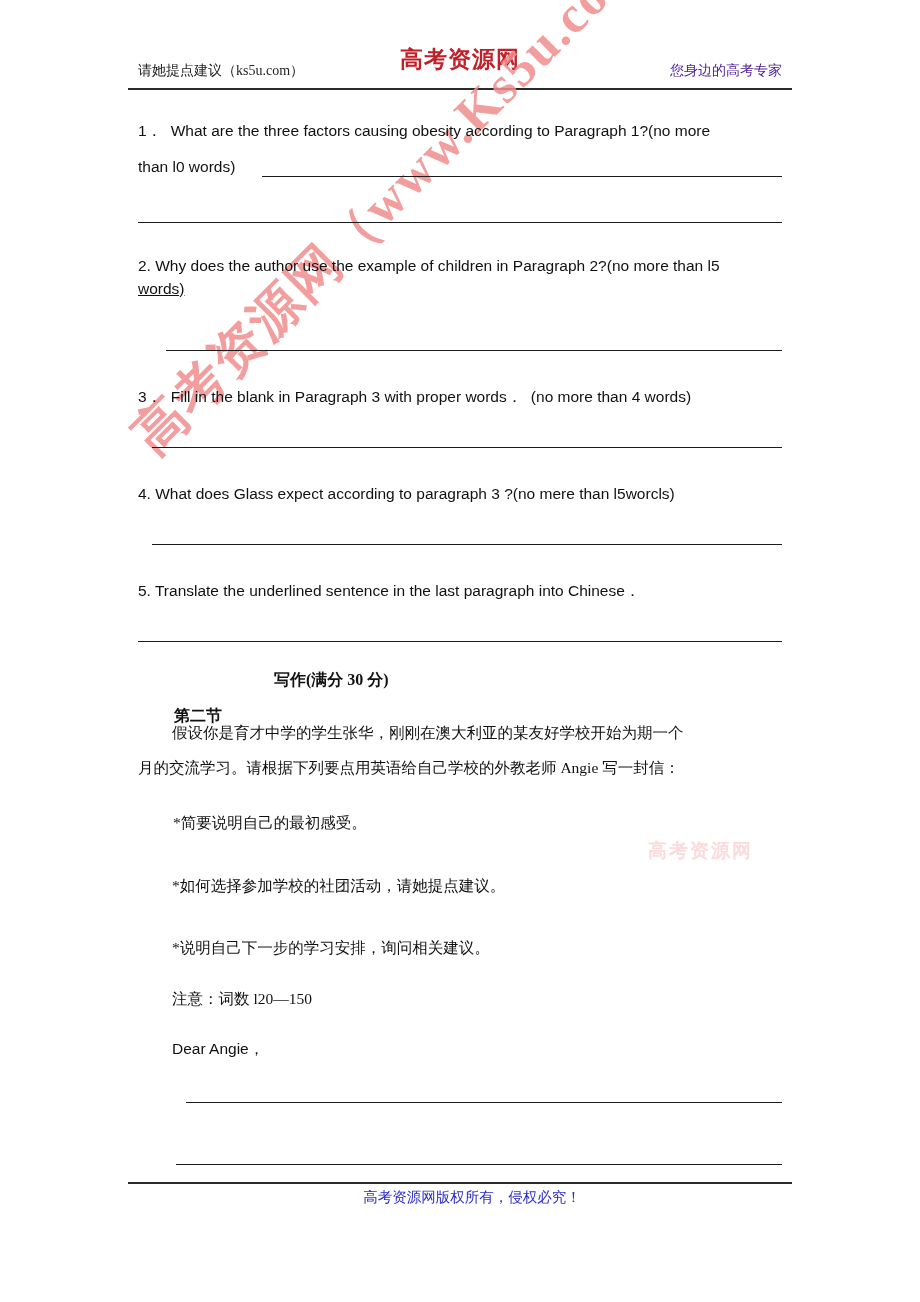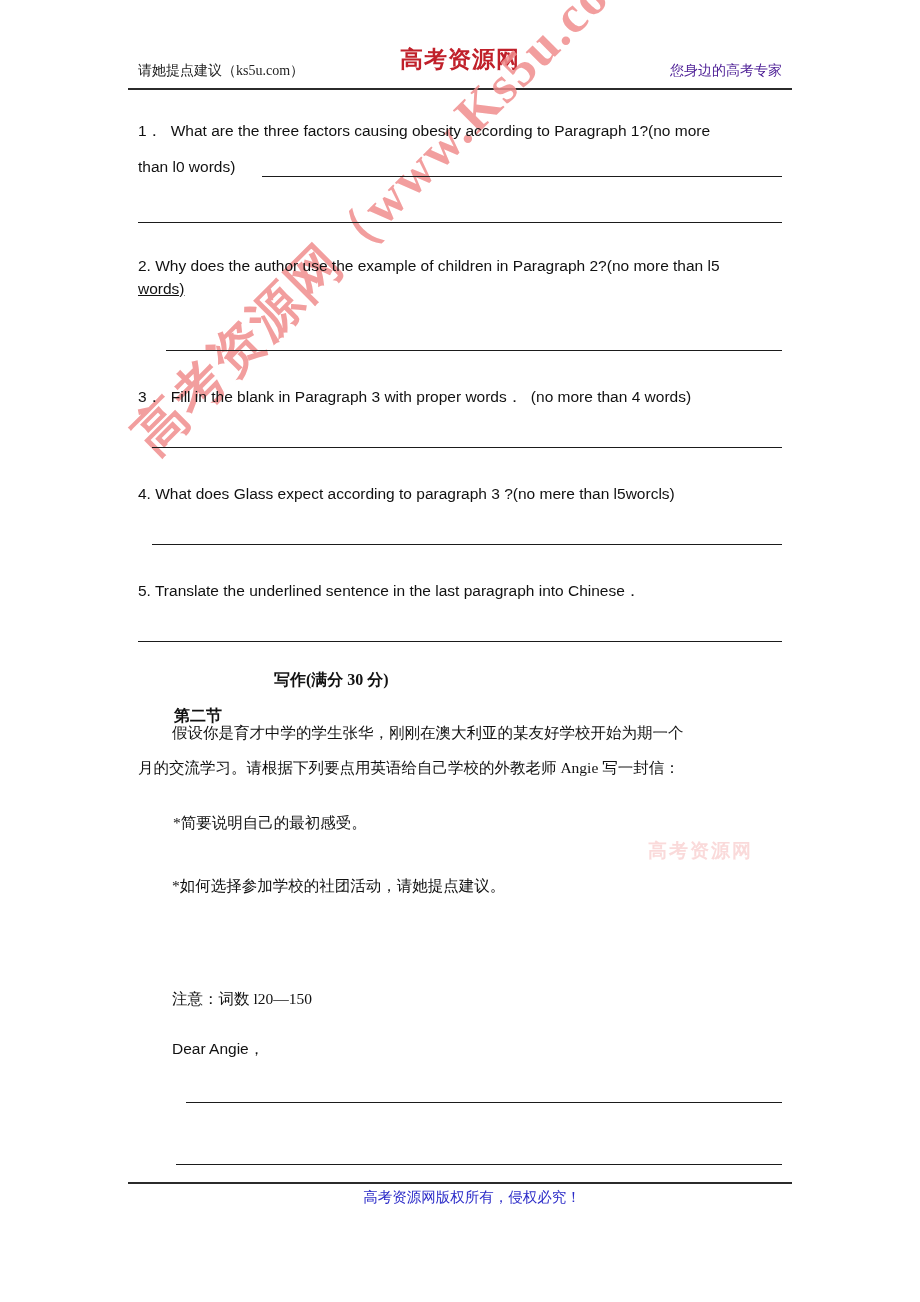--- a/index.html
+++ b/index.html
@@ -191,20 +191,21 @@
     <div class="ansline" style="left:138px; top:641px; width:644px;"></div>
 
     <div class="cn-head" style="left:174px; top:706px;">第二节</div>
     <div class="cn-head" style="left:274px; top:670px;">写作(满分 30 分)</div>
 
     <div class="cn" style="left:172px; top:722px;">假设你是育才中学的学生张华，刚刚在澳大利亚的某友好学校开始为期一个</div>
     <div class="cn" style="left:138px; top:757px;">月的交流学习。请根据下列要点用英语给自己学校的外教老师 Angie 写一封信：</div>
 
     <div class="cn" style="left:173px; top:812px;">*简要说明自己的最初感受。</div>
     <div class="cn" style="left:172px; top:875px;">*如何选择参加学校的社团活动，请她提点建议。</div>
+    <div class="cn" style="left:172px; top:937px;">*说明自己下一步的学习安排，询问相关建议。</div>
 
     <div class="wm-faint">高考资源网</div>
 
     <div class="cn" style="left:172px; top:988px;">注意：词数 l20—150</div>
 
     <div class="qtext" style="left:172px; top:1038px;">Dear Angie，</div>
 
     <div class="ansline" style="left:186px; top:1102px; width:596px;"></div>
     <div class="ansline" style="left:176px; top:1164px; width:606px;"></div>
 

